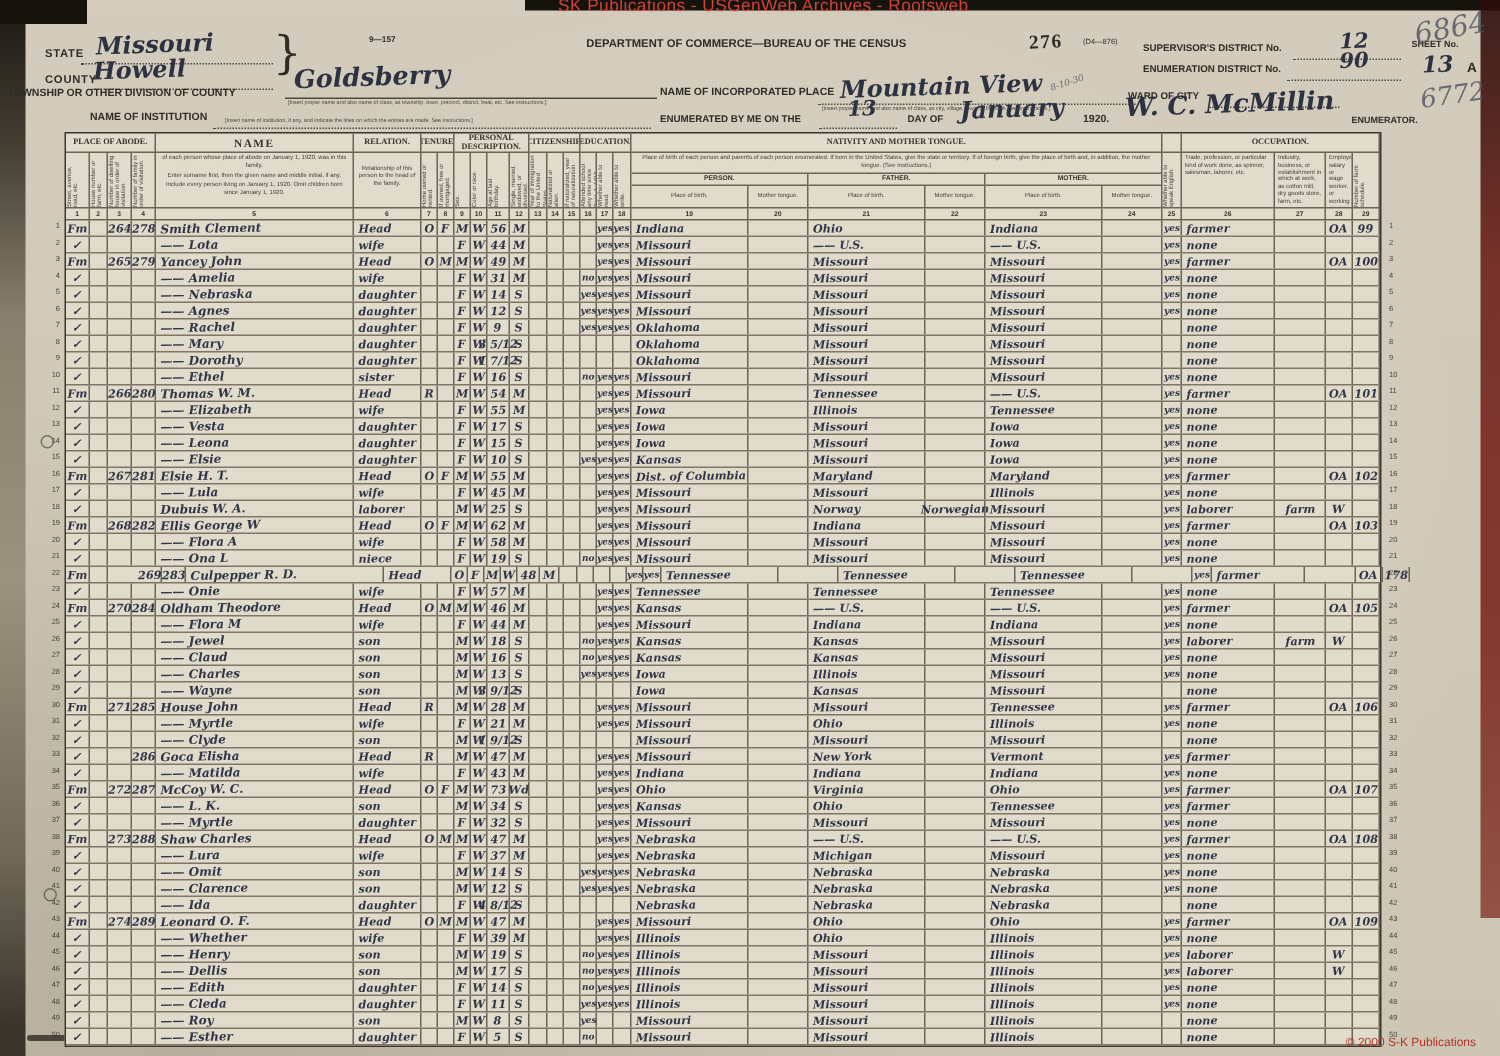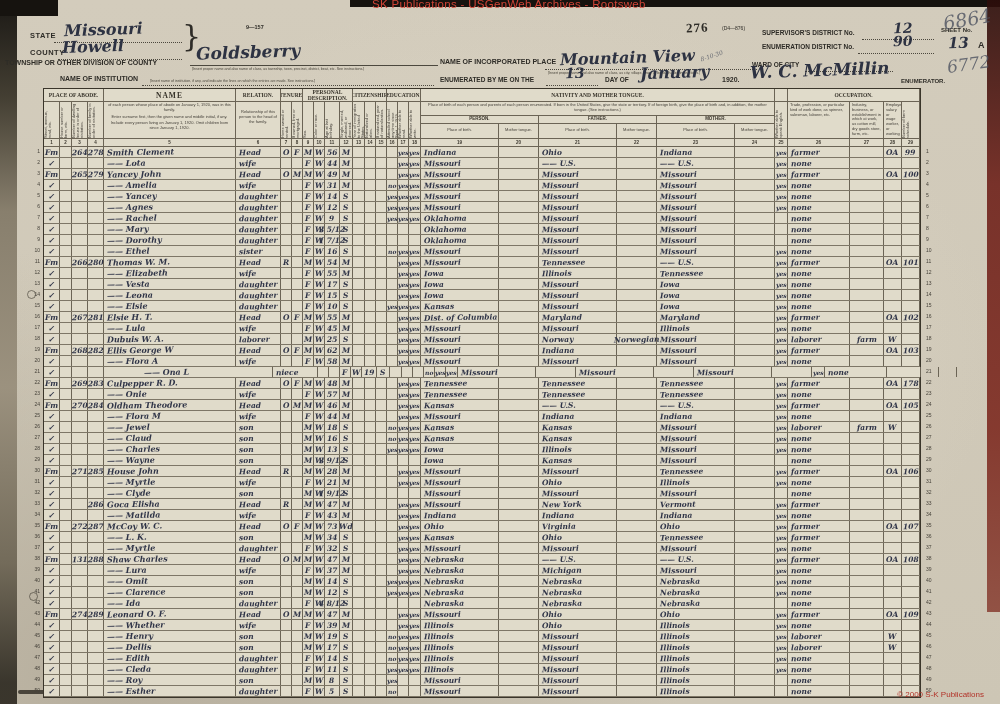--- a/index.html
+++ b/index.html
@@ -85,20 +85,21 @@
 
   <div class="pl" style="left:30px;top:31px;font-size:7.5px;letter-spacing:.5px;">STATE</div>
   <div class="dot" style="left:54px;top:41px;width:128px;"></div>
   <div class="hw" style="left:64px;top:20px;font-size:16px;">Missouri</div>
   <div class="pl" style="left:182px;top:18px;font-size:30px;font-weight:normal;font-family:'DejaVu Serif',serif;">}</div>
 
   <div class="pl" style="left:30px;top:48px;font-size:7.5px;letter-spacing:.5px;">COUNTY</div>
   <div class="dot" style="left:58px;top:58px;width:124px;"></div>
   <div class="hw" style="left:62px;top:37px;font-size:16px;">Howell</div>
 
+  <div class="pl" style="left:330px;top:24px;width:335px;text-align:center;font-size:7.5px;">DEPARTMENT OF COMMERCE—BUREAU OF THE CENSUS</div>
   <div class="pl" style="left:686px;top:20px;font-size:13px;font-family:'Liberation Serif',serif;letter-spacing:1px;transform:rotate(-3deg);">276</div>
   <div class="pl" style="left:722px;top:25px;font-size:5px;font-weight:normal;">(D4—876)</div>
 
   <div class="pl" style="left:762px;top:29px;font-size:6.5px;">SUPERVISOR'S DISTRICT No.</div>
   <div class="dot" style="left:862px;top:38px;width:72px;"></div>
   <div class="hw" style="left:893px;top:20px;font-size:14px;">12</div>
 
   <div class="pl" style="left:762px;top:43px;font-size:6.5px;">ENUMERATION DISTRICT No.</div>
   <div class="dot" style="left:858px;top:52px;width:76px;"></div>
   <div class="hw" style="left:893px;top:33px;font-size:14px;">90</div>
@@ -620,21 +621,21 @@
         <div class="bc" style="width: 18px;"></div>
       </div>
       <div class="brow">
         <div class="bc" style="width: 16px;">
           <span class="bw">✓</span>
         </div>
         <div class="bc" style="width: 12px;"></div>
         <div class="bc" style="width: 16px;"></div>
         <div class="bc" style="width: 16px;"></div>
         <div class="bc al" style="width: 132px;">
-          <span class="bw nm">—— Yancey</span>
+          <span class="bw nm">—— Nebraska</span>
         </div>
         <div class="bc al" style="width: 45px;">
           <span class="bw">daughter</span>
         </div>
         <div class="bc" style="width: 11px;"></div>
         <div class="bc" style="width: 11px;"></div>
         <div class="bc" style="width: 11px;">
           <span class="bw">F</span>
         </div>
         <div class="bc" style="width: 11px;">
@@ -1599,21 +1600,21 @@
         <div class="bc" style="width: 18px;"></div>
         <div class="bc" style="width: 18px;"></div>
       </div>
       <div class="brow">
         <div class="bc" style="width: 16px;">
           <span class="bw">✓</span>
         </div>
         <div class="bc" style="width: 12px;"></div>
         <div class="bc" style="width: 16px;"></div>
         <div class="bc" style="width: 16px;"></div>
-        <div class="bc al" style="width: 132px; margin-left: 37px;">
+        <div class="bc al" style="width: 132px;">
           <span class="bw nm">—— Ona L</span>
         </div>
         <div class="bc al" style="width: 45px;">
           <span class="bw">niece</span>
         </div>
         <div class="bc" style="width: 11px;"></div>
         <div class="bc" style="width: 11px;"></div>
         <div class="bc" style="width: 11px;">
           <span class="bw">F</span>
         </div>
@@ -1658,21 +1659,21 @@
         </div>
         <div class="bc" style="width: 34px;"></div>
         <div class="bc" style="width: 18px;"></div>
         <div class="bc" style="width: 18px;"></div>
       </div>
       <div class="brow">
         <div class="bc" style="width: 16px;">
           <span class="bw">Fm</span>
         </div>
         <div class="bc" style="width: 12px;"></div>
-        <div class="bc" style="width: 16px;">
+        <div class="bc" style="width: 16px; margin-left: 20px;">
           <span class="bw">269</span>
         </div>
         <div class="bc" style="width: 16px;">
           <span class="bw">283</span>
         </div>
         <div class="bc al" style="width: 132px;">
           <span class="bw nm">Culpepper R. D.</span>
         </div>
         <div class="bc al" style="width: 45px;">
           <span class="bw">Head</span>
@@ -2651,21 +2652,21 @@
         <div class="bc" style="width: 34px;"></div>
         <div class="bc" style="width: 18px;"></div>
         <div class="bc" style="width: 18px;"></div>
       </div>
       <div class="brow">
         <div class="bc" style="width: 16px;">
           <span class="bw">Fm</span>
         </div>
         <div class="bc" style="width: 12px;"></div>
         <div class="bc" style="width: 16px;">
-          <span class="bw">131</span>
+          <span class="bw">273</span>
         </div>
         <div class="bc" style="width: 16px;">
           <span class="bw">288</span>
         </div>
         <div class="bc al" style="width: 132px;">
           <span class="bw nm">Shaw Charles</span>
         </div>
         <div class="bc al" style="width: 45px;">
           <span class="bw">Head</span>
         </div>

